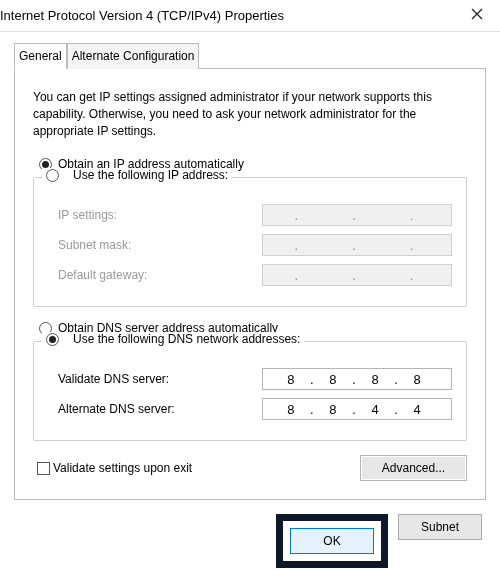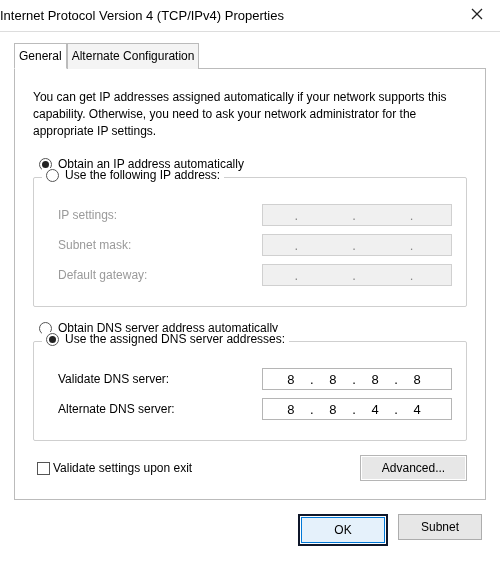--- a/index.html
+++ b/index.html
@@ -71,21 +71,21 @@
     position: relative;
   }
   fieldset > .legend-row {
     position: absolute;
     top: -10px;
     left: 8px;
     background: #fff;
     padding: 0 4px;
     display: flex;
     align-items: center;
-    gap: 6px;
+    gap: 14px;
     justify-content: flex-end;
   }
   .field-row {
     display: flex;
     align-items: center;
     justify-content: space-between;
     margin: 8px 0;
   }
   .field-row label { padding-left: 10px; }
   .ip-input {
@@ -152,22 +152,22 @@
     background: #e7e7e7;
     border: 1px solid #adadad;
     font-family: inherit;
     font-size: 12px;
   }
   button.dlg.ok {
     border: 1px solid #0078d7;
     background: #e5f1fb;
   }
   .ok-wrap {
-    border: 2px solid #0f172a;
-    padding: 1px;
+    border: 7px solid #0f172a;
+    padding: 7px;
     display: inline-flex;
   }
   .spacer-top { height: 10px; }
 </style>
 </head>
 <body>
 
 <div class="titlebar">
   <span class="title">Internet Protocol Version 4 (TCP/IPv4) Properties</span>
   <div class="close">
@@ -182,21 +182,21 @@
 
 <div class="outer">
 
   <div class="tabs">
     <div class="tab active">General</div>
     <div class="tab">Alternate Configuration</div>
   </div>
 
   <div class="panel">
 
-    <div class="intro">You can get IP addresses assigned automatically if your network supports this capability. Otherwise, you need to ask your network administrator for the appropriate IP settings.</div>
+    <div class="intro">You can get IP settings assigned administrator if your network supports this capability. Otherwise, you need to ask your network administrator for the appropriate IP settings.</div>
 
     <div class="radio-row">
       <span class="radio checked"></span>
       <span>Obtain an IP address automatically</span>
     </div>
 
     <fieldset>
       <div class="legend-row">
         <span class="radio"></span>
         <span>Use the following IP address:</span>
@@ -217,21 +217,21 @@
     </fieldset>
 
     <div class="radio-row">
       <span class="radio"></span>
       <span>Obtain DNS server address automatically</span>
     </div>
 
     <fieldset>
       <div class="legend-row">
         <span class="radio checked"></span>
-        <span>Use the assigned DNS server addresses:</span>
+        <span>Use the following DNS network addresses:</span>
       </div>
       <div class="spacer-top"></div>
       <div class="field-row">
         <label>Validate DNS server:</label>
         <input class="ip-input" value="8 . 8 . 8 . 8" style="">
       </div>
       <div class="field-row">
         <label>Alternate DNS server:</label>
         <input class="ip-input" value="8 . 8 . 4 . 4" style="">
       </div>

